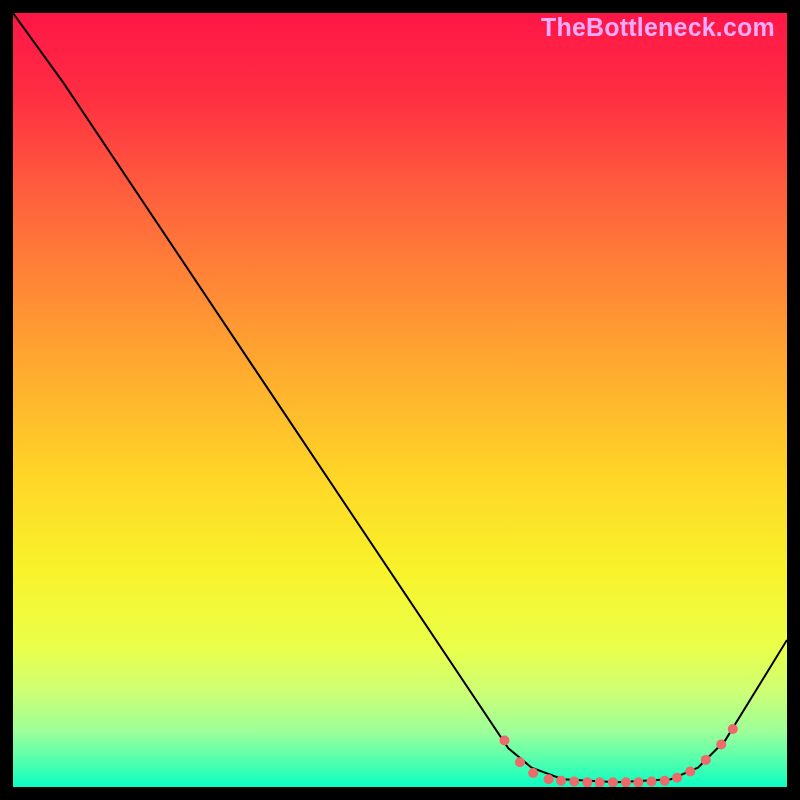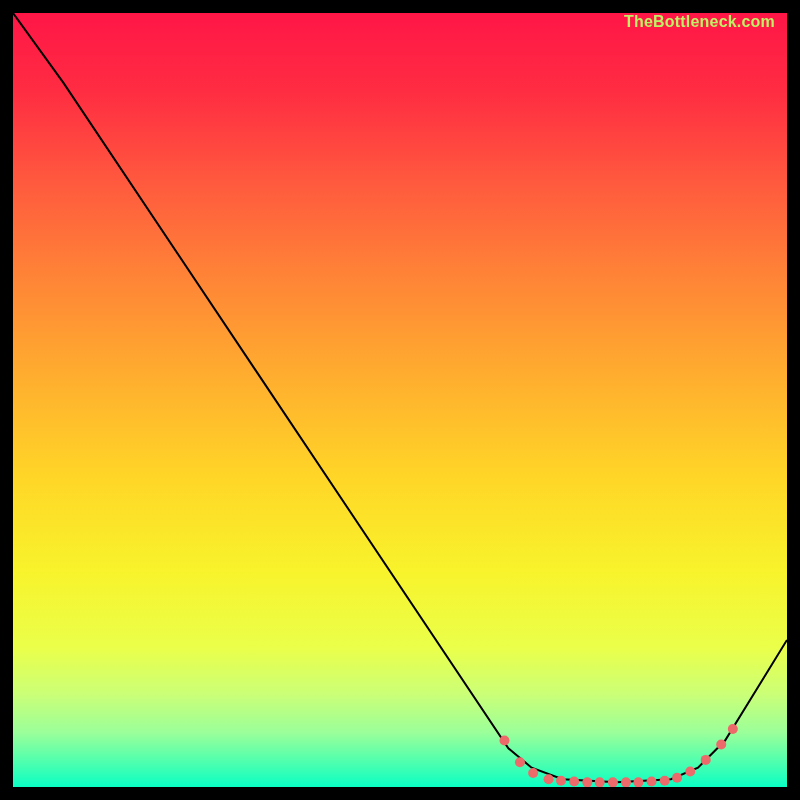--- a/index.html
+++ b/index.html
@@ -16,23 +16,23 @@
     top: 13px;
     width: 774px;
     height: 774px;
     background: #000;
   }
   .watermark {
     position: absolute;
     top: 0px;
     right: 12px;
     font-family: Arial, Helvetica, sans-serif;
-    font-size: 16px;
+    font-size: 25px;
     font-weight: bold;
-    color: #bef264;
+    color: #f0abfc;
     letter-spacing: 0.2px;
     z-index: 10;
   }
   svg {
     position: absolute;
     left: 0;
     top: 0;
     width: 774px;
     height: 774px;
   }

